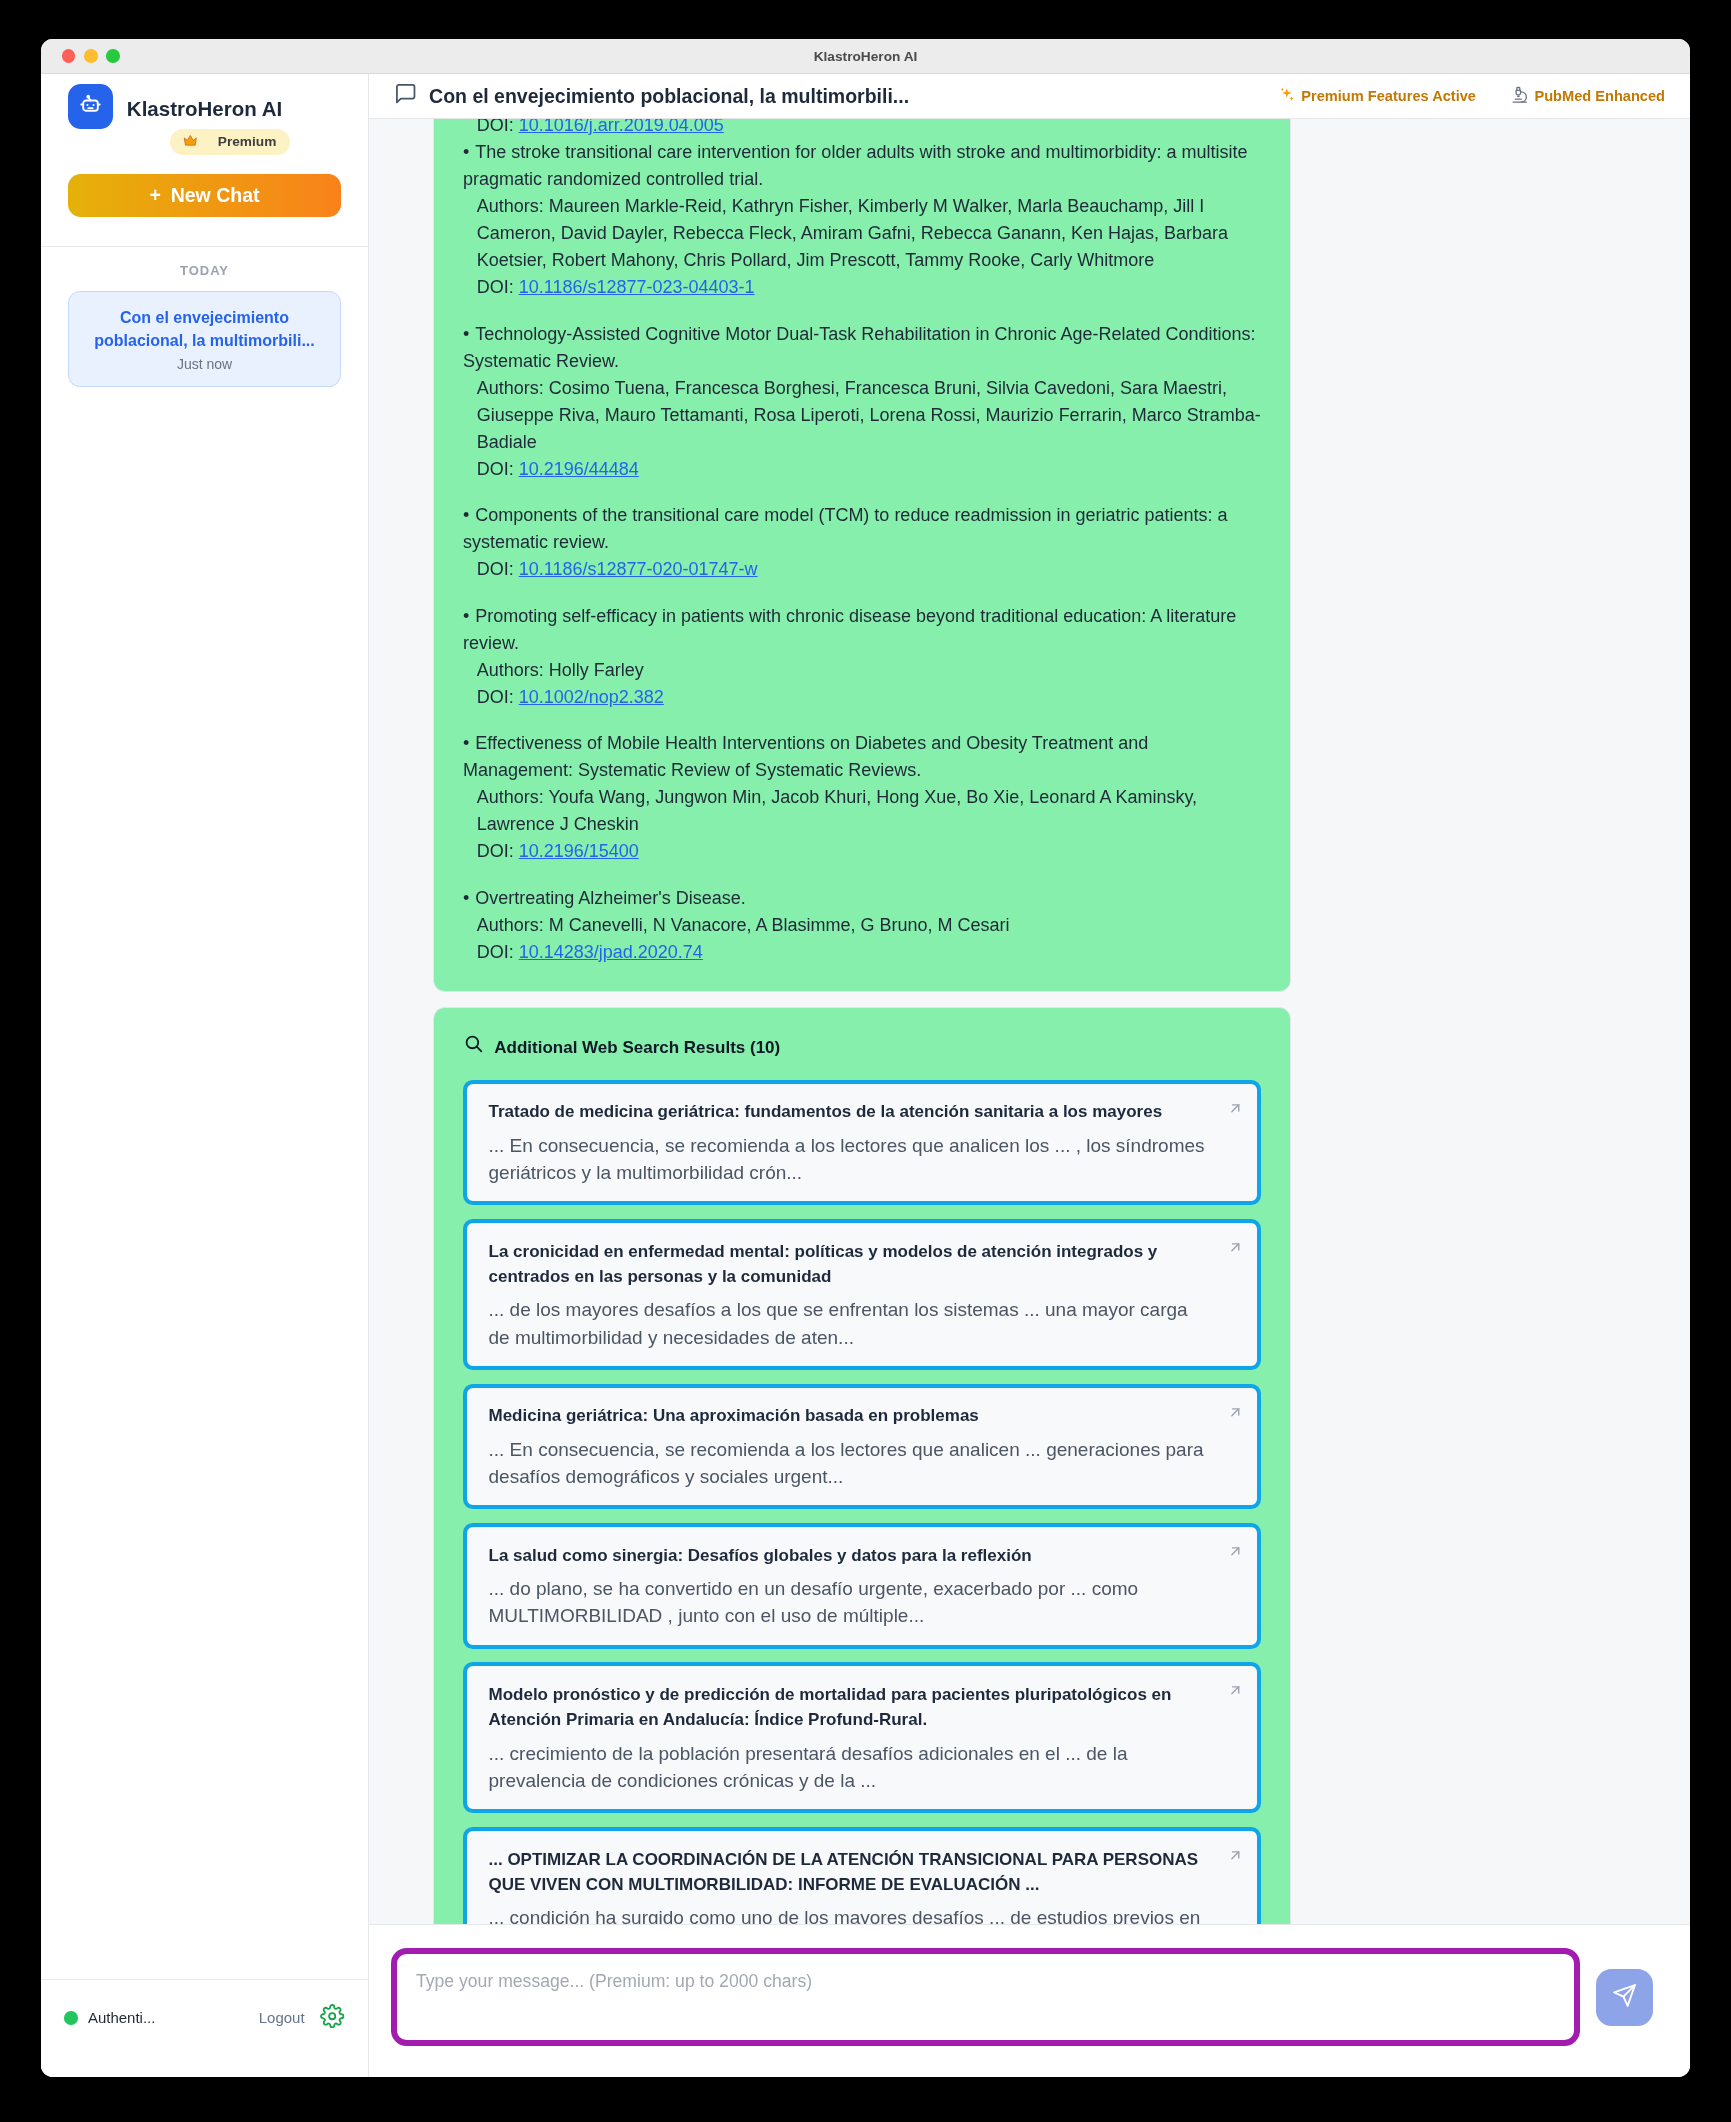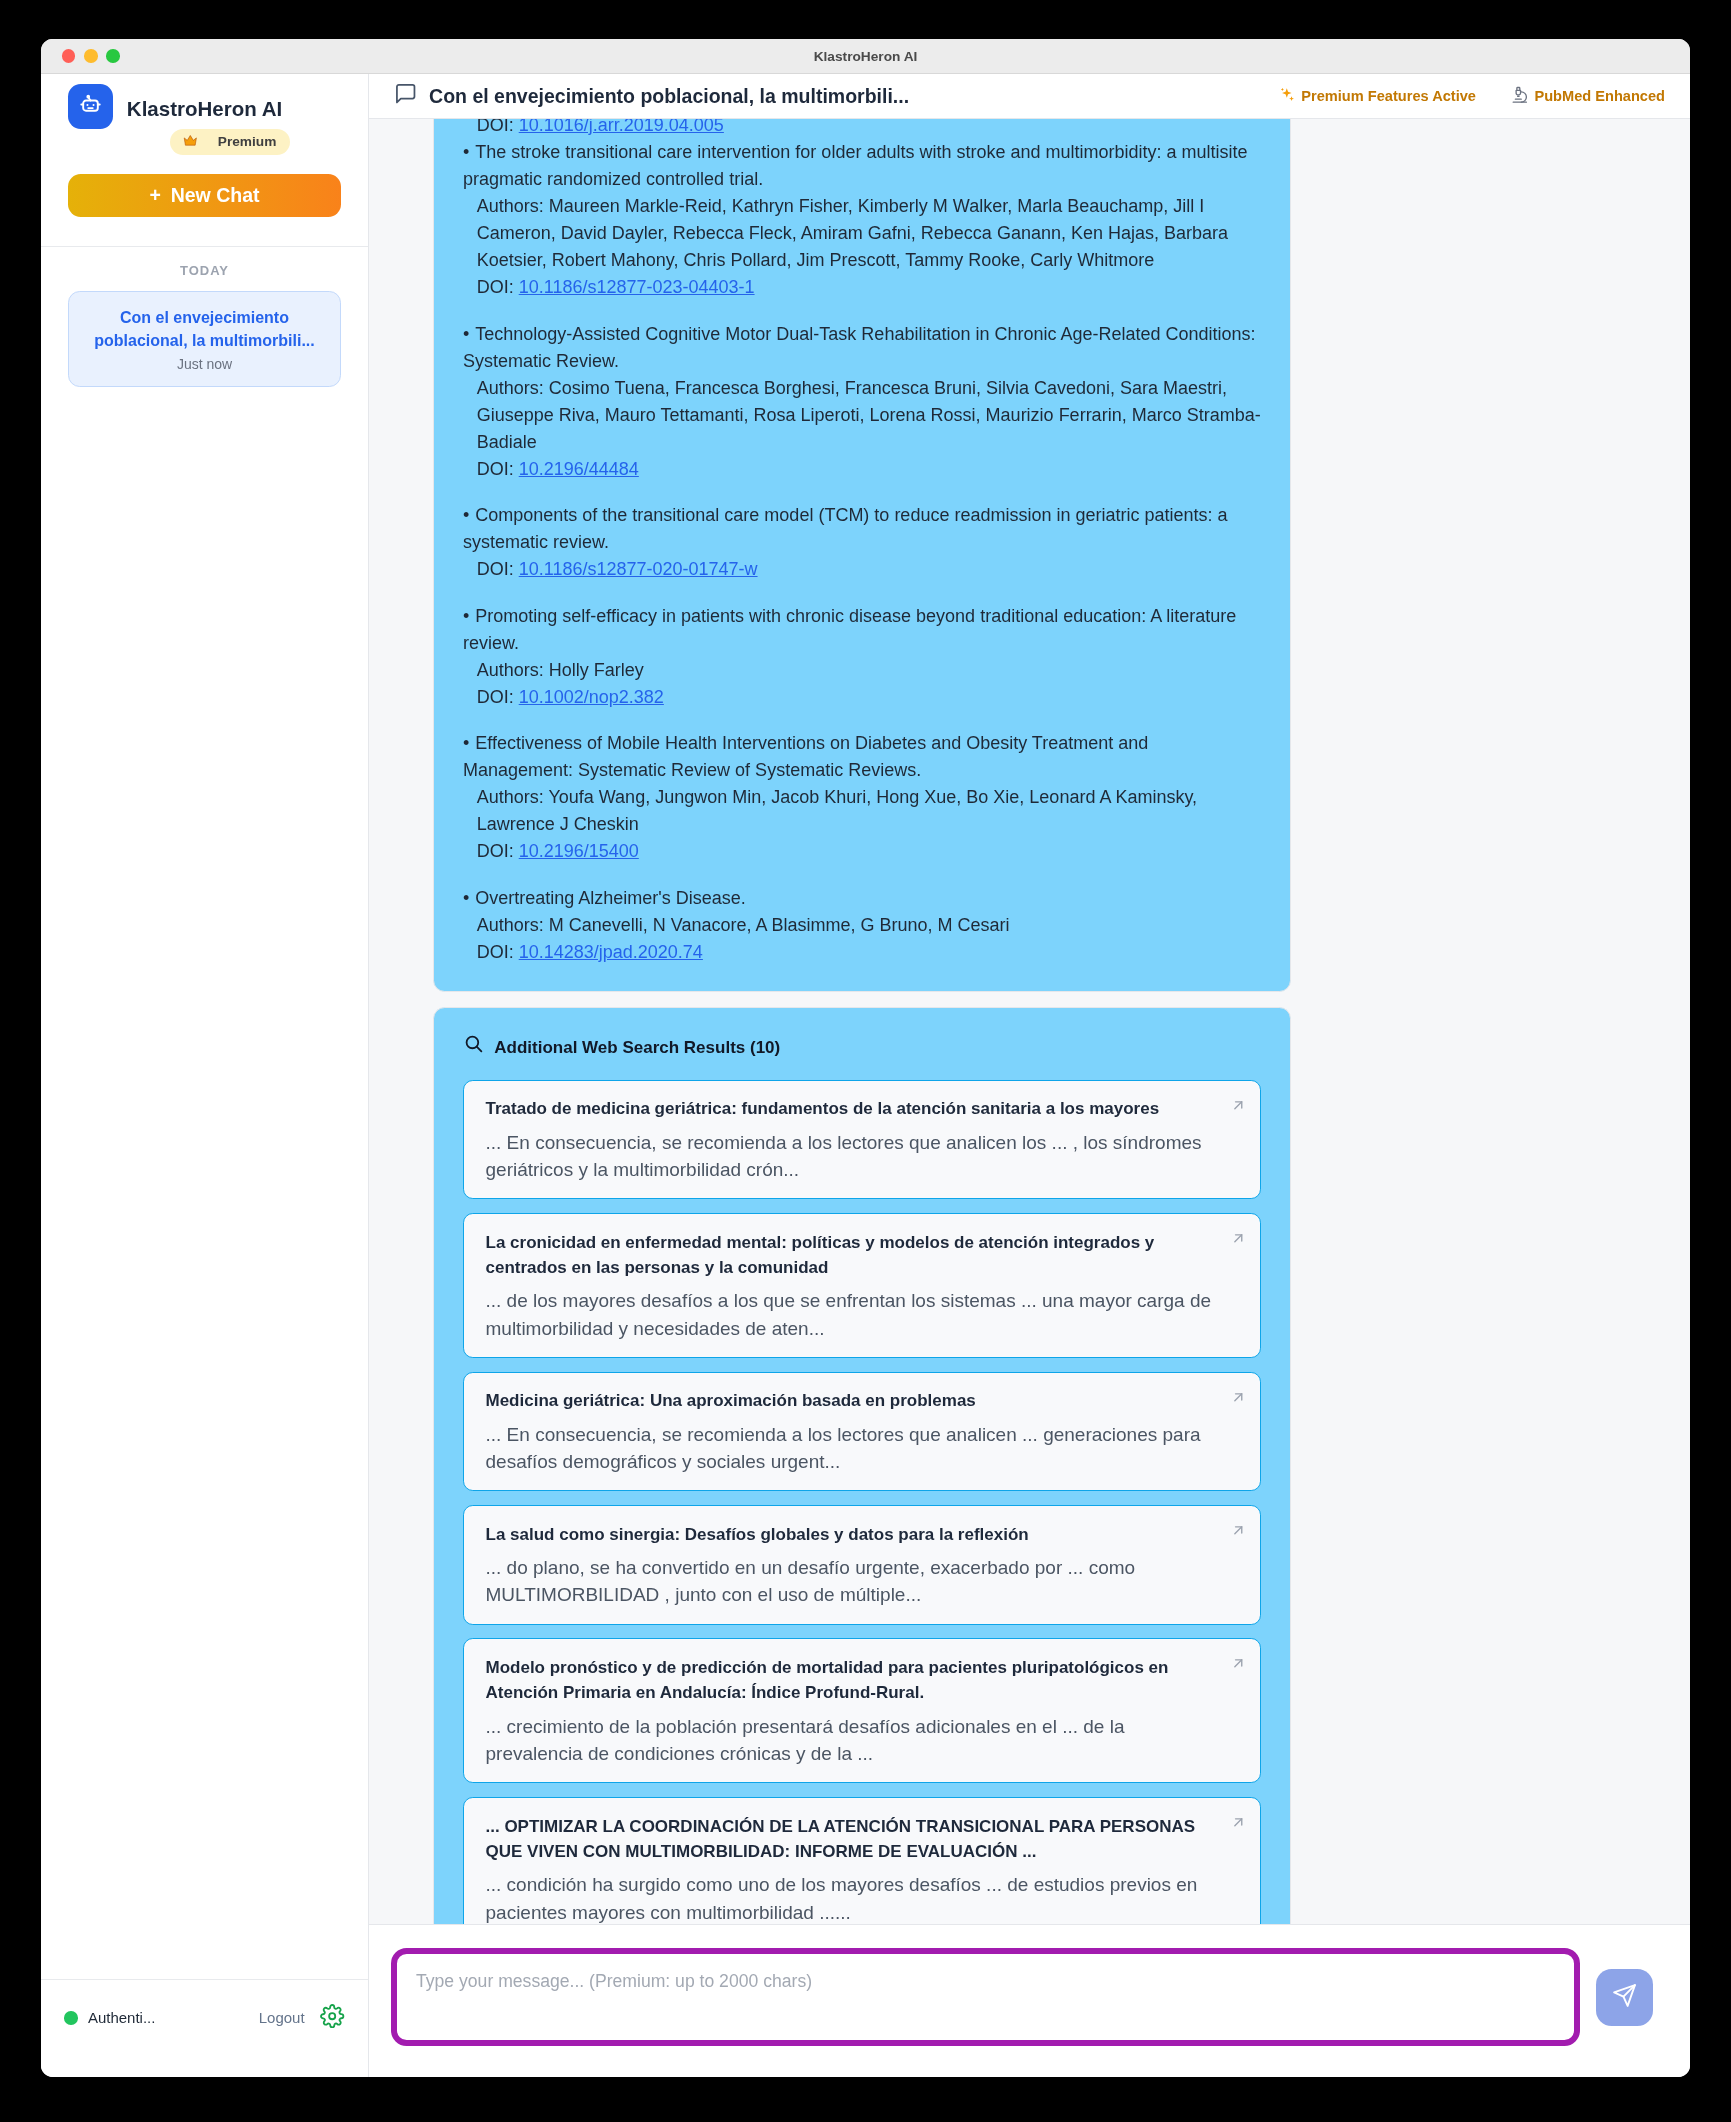--- a/index.html
+++ b/index.html
@@ -60,37 +60,37 @@
   .main-header {
     height:45px; flex:none; background:#fff; border-bottom:1px solid #e5e7eb;
     display:flex; align-items:center; padding:0 25px; gap:11.7px;
   }
   .main-header-title { font-size:19.5px; font-weight:600; color:#1e293b; }
   .header-badges { margin-left:auto; display:flex; align-items:center; gap:35px; }
   .gold-badge { display:flex; align-items:center; gap:5.9px; color:#c27803; font-size:14.6px; font-weight:700; white-space:nowrap; }
   
   .messages { flex:1; background:#f6f7f9; overflow:hidden; padding:0 0 0 64px; min-height:0; }
   .msg-card {
-    width:858px; background:#7dd3fc; border:1px solid #e5e7eb; border-radius:11.7px;
+    width:858px; background:#86efac; border:1px solid #e5e7eb; border-radius:11.7px;
     padding:25px 29px; font-size:18px; color:#1f2937; line-height:1.5;
   }
   .card-articles { margin-top:-33px; }
   .card-results { margin-top:15.6px; }
   .article { margin-top:19.5px; }
   .article:first-child { margin-top:0; }
   .article-title { }
   .bullet { margin-right:5.9px; }
   .article-authors { padding-left:13.7px; }
   .article-doi { padding-left:13.7px; }
   .doi-link { color:#2563eb; text-decoration:underline; cursor:pointer; }
   .clipped-row .article-doi { padding-left:13.7px; }
   
   .results-head { display:flex; align-items:center; gap:9.8px; font-size:17px; font-weight:700; color:#111827; margin-bottom:17.6px; }
   .result-item {
-    position:relative; background:#f8f9fb; border:1px solid #0ea5e9; border-radius:9.8px;
+    position:relative; background:#f8f9fb; border:4px solid #0ea5e9; border-radius:9.8px;
     padding:15.6px 47px 14.6px 21.5px; margin-top:13.7px; cursor:pointer;
   }
   .result-item:first-of-type { margin-top:0; }
   .result-title { font-size:17px; font-weight:600; color:#1e293b; line-height:1.5; }
   .result-snippet { font-size:19px; color:#4b5563; margin-top:6.8px; line-height:1.45; }
   .result-arrow { position:absolute; top:13.7px; right:13.7px; color:#9ca3af; }
   
   .composer { flex:none; background:#fff; border-top:1px solid #e5e7eb; padding:23.4px 37px 31px 21.5px; display:flex; align-items:center; gap:15.6px; }
   .composer textarea {
     flex:1; height:98px; resize:none; border:6px solid #a21caf; border-radius:15.6px;

